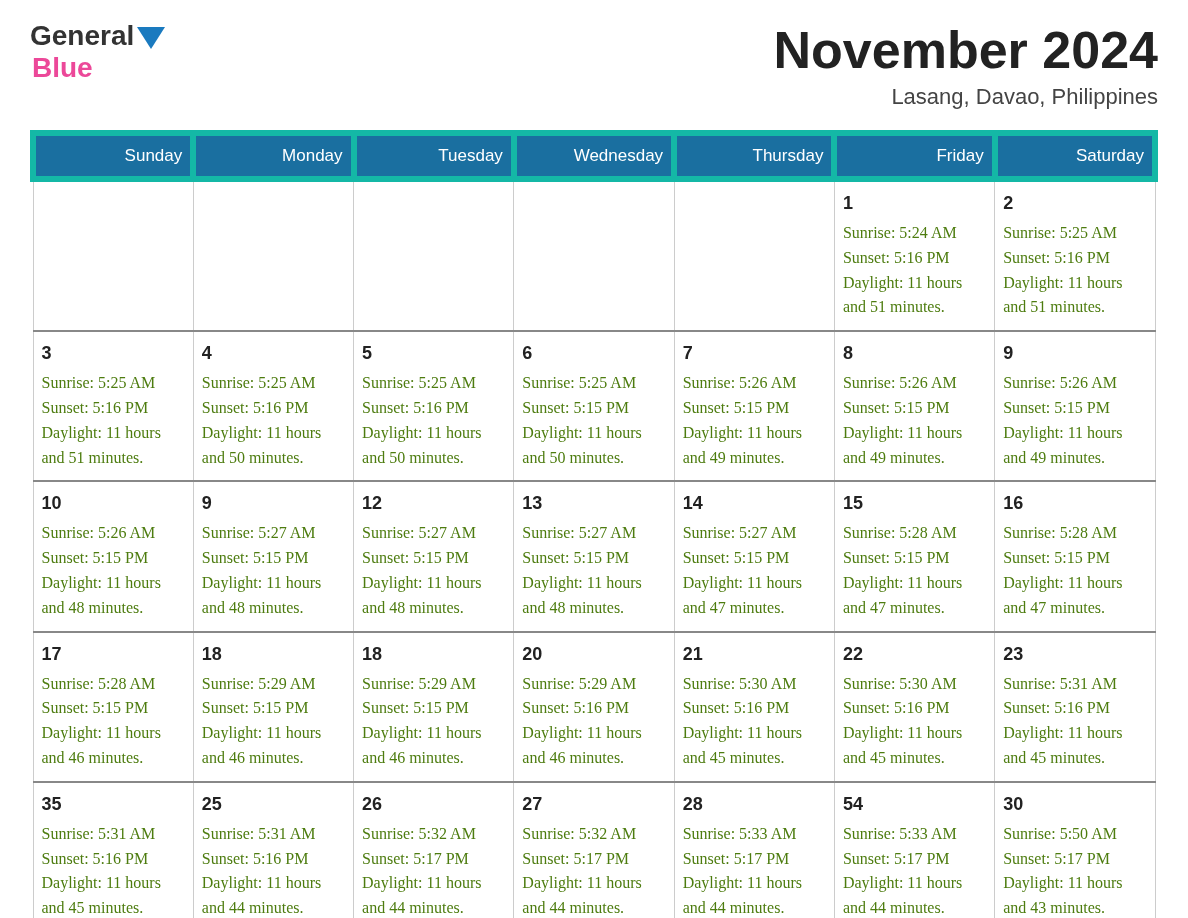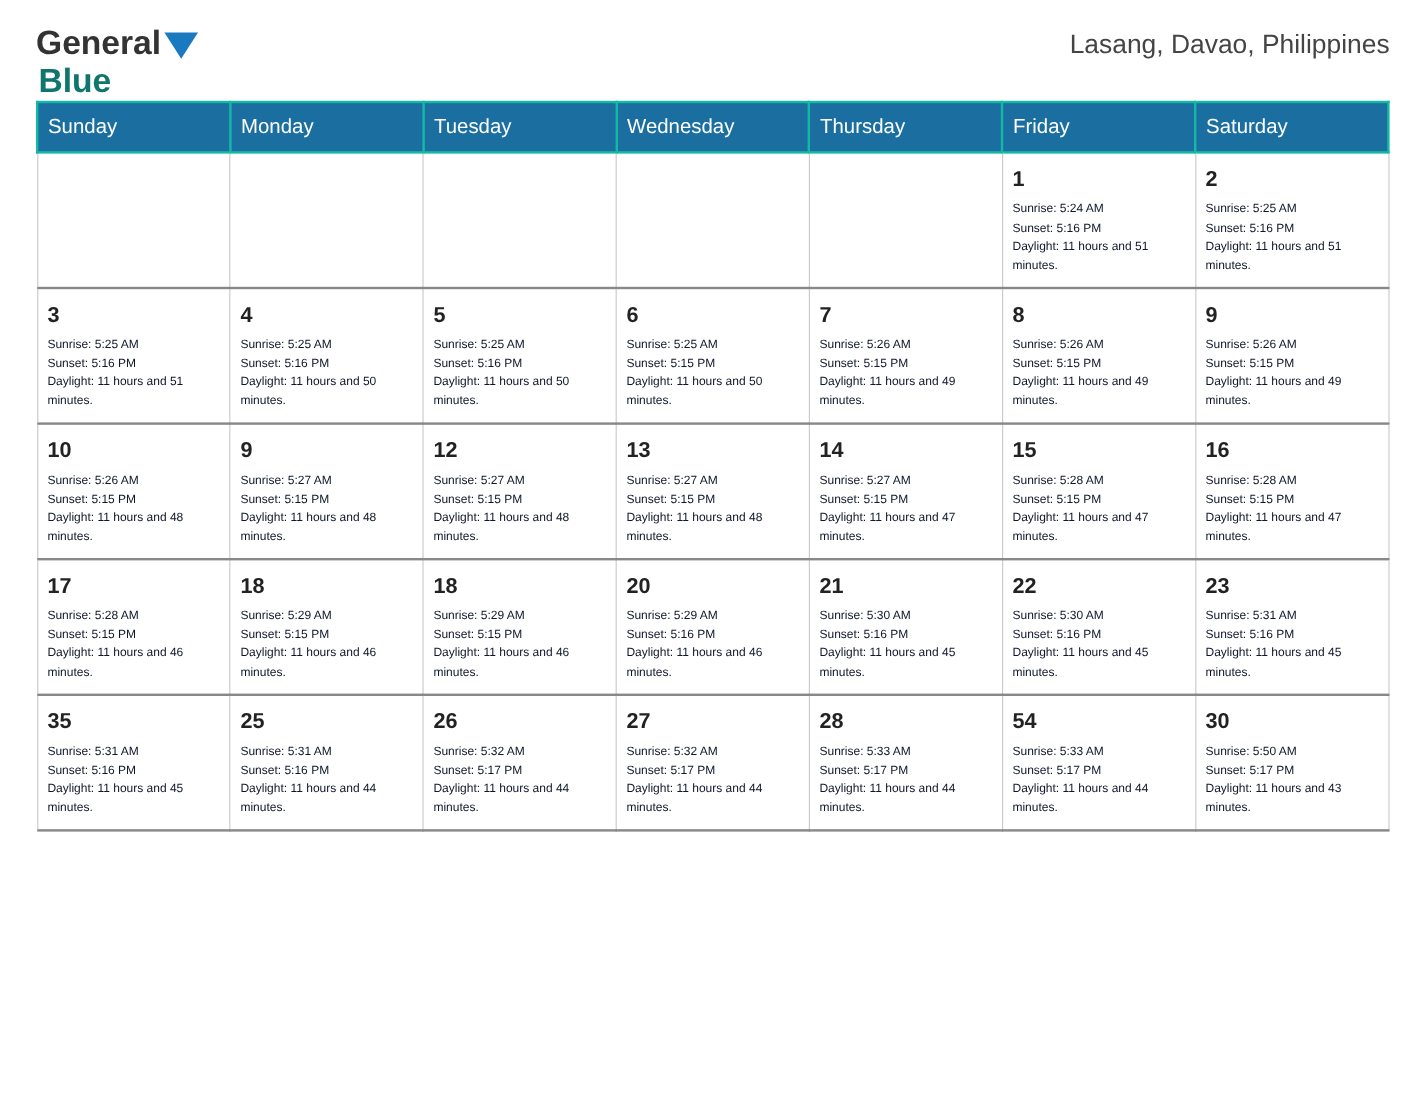--- a/index.html
+++ b/index.html
@@ -7,20 +7,21 @@
       font-family: Arial, sans-serif;
       background: #fff;
       padding: 20px 30px;
       width: 1188px;
       min-height: 918px;
     }
     .header {
       display: flex;
       justify-content: space-between;
       align-items: flex-start;
+      margin-bottom: 20px;
     }
     .logo {
       display: flex;
       flex-direction: column;
       align-items: flex-start;
     }
     .logo-top {
       display: flex;
       align-items: center;
     }
@@ -34,21 +35,21 @@
       height: 0;
       border-left: 14px solid transparent;
       border-right: 14px solid transparent;
       border-top: 22px solid #1a7abf;
       margin-left: 3px;
       margin-top: 4px;
     }
     .logo-blue {
       font-size: 28px;
       font-weight: bold;
-      color: #0f766e;
+      color: #ec4899;
       margin-left: 2px;
     }
     .title-section {
       text-align: right;
     }
     .month-year {
       font-size: 52px;
       font-weight: bold;
       color: #222;
     }
@@ -61,22 +62,22 @@
       width: 100%;
       border-collapse: collapse;
       border: 1px solid #999;
     }
     .calendar th {
       background-color: #1a6fa0;
       color: #fff;
       padding: 10px 8px;
       font-size: 17px;
       font-weight: normal;
-      text-align: left;
-      border: 2px solid #14b8a6;
+      text-align: right;
+      border: 6px solid #14b8a6;
     }
     .calendar td {
       vertical-align: top;
       padding: 8px 8px 10px 8px;
       border: 1px solid #ccc;
       width: 14.28%;
       min-height: 110px;
       background: #fff;
       font-size: 13px;
       color: #222;
@@ -86,40 +87,42 @@
       border-bottom: 2px solid #888;
     }
     .day-number {
       font-size: 18px;
       font-weight: bold;
       color: #222;
       display: block;
       margin-bottom: 4px;
     }
     .day-info {
-      font-size: 10px;
-      color: #0f172a;
+      font-size: 16px;
+      color: #4d7c0f;
       line-height: 1.55;
+      font-family: Liberation Serif, serif;
     }
     .empty-cell {
       background: #f5f5f5;
     }
   </style>
 </head>
 <body>
 
 <div class="header">
   <div class="logo">
     <div class="logo-top">
       <span class="logo-general">General</span>
       <div class="logo-triangle"></div>
     </div>
     <span class="logo-blue">Blue</span>
   </div>
   <div class="title-section">
+    <div class="month-year">November 2024</div>
     <div class="location">Lasang, Davao, Philippines</div>
   </div>
 </div>
 
 <table class="calendar">
   <thead>
     <tr>
     <th>Sunday</th>
         <th>Monday</th>
         <th>Tuesday</th>

